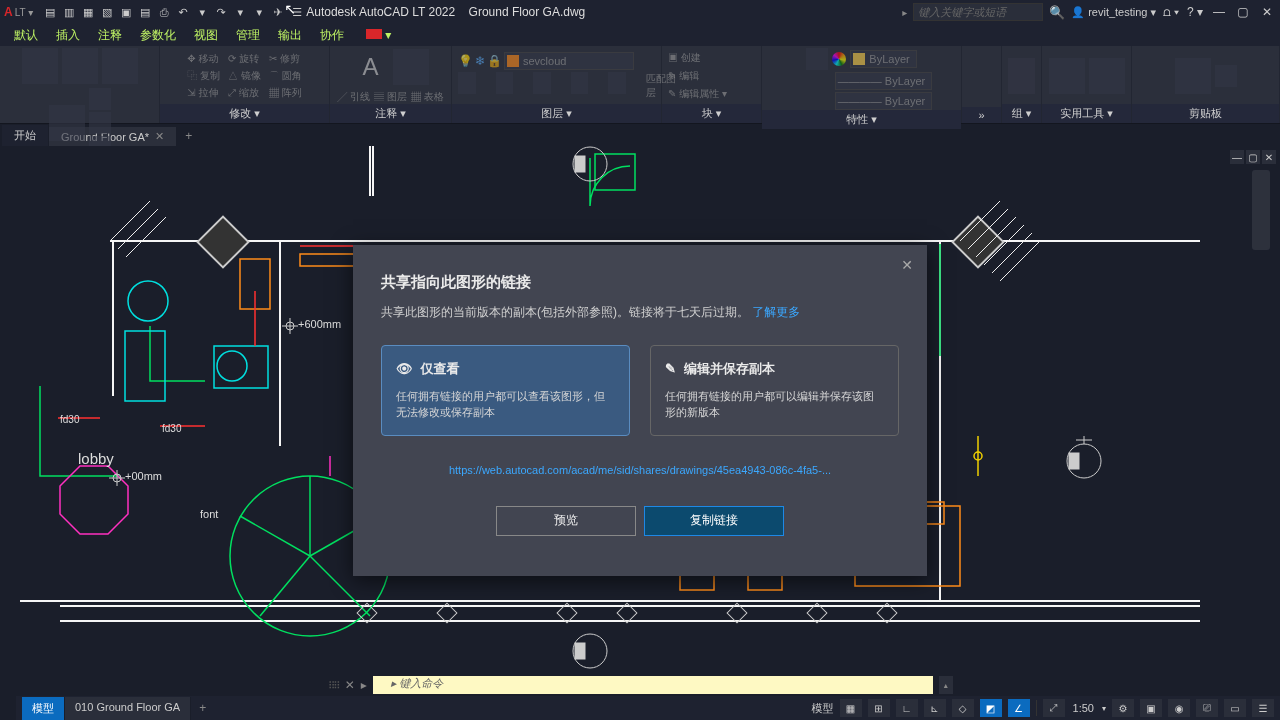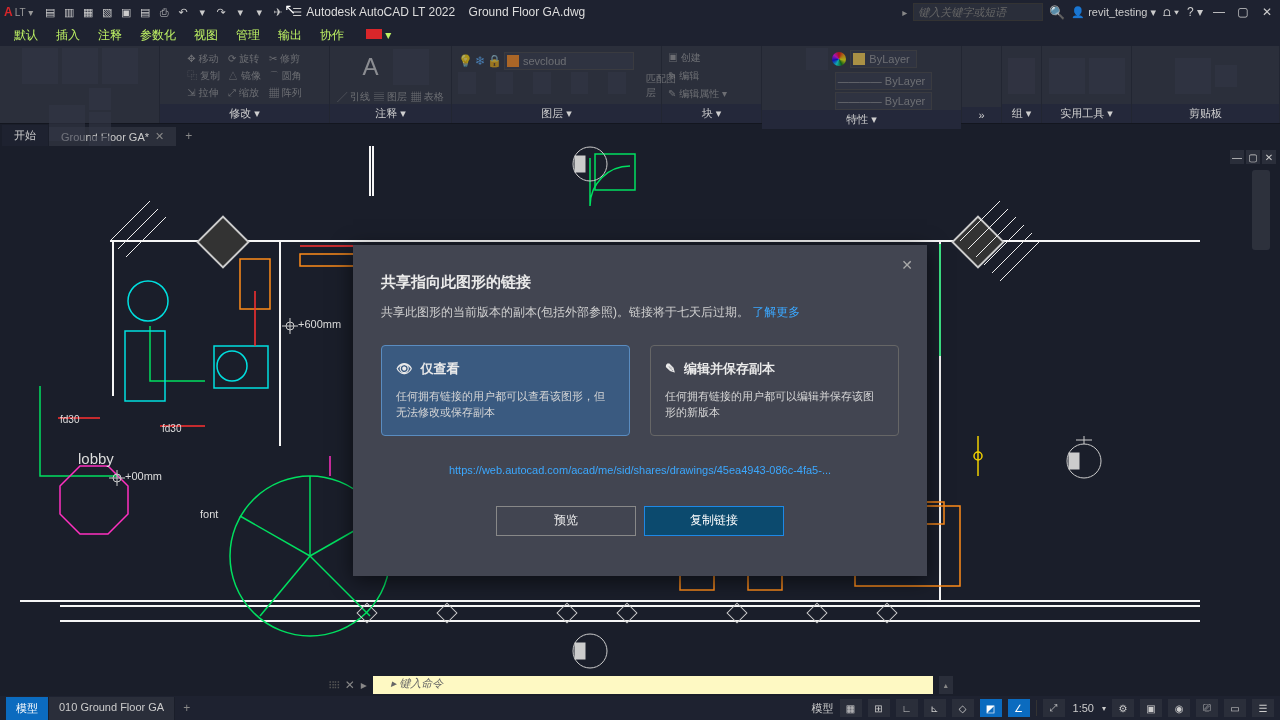--- a/index.html
+++ b/index.html
@@ -69,21 +69,21 @@
 
 .cmdline { position:absolute; bottom:24px; left:0; right:0; height:22px; background:#1a1e2a; display:flex; align-items:center; padding:0 8px; gap:6px; }
 .cmd-handle{ color:#555; letter-spacing:-2px; font-size:10px; margin-left:320px;}
 .cmd-x{ color:#888; font-size:12px;}
 .cmd-arrow{ color:#888;}
 .cmd-input{ flex:0 0 560px; background:#fef9c3; height:18px; display:flex; align-items:flex-start; padding:0 18px;}
 .cmd-input span{ color:#666; font-size:11px; font-style:italic;}
 .cmd-end{ width:14px; height:18px; background:#2a2e3a; display:flex; align-items:center; justify-content:center; color:#888; font-size:8px;}
 
 
-.statusbar { position:absolute; bottom:0; left:0; right:0; height:24px; background:#1e2230; display:flex; align-items:center; padding:0 6px; }
+.statusbar { position:absolute; bottom:0; left:16px; right:0; height:24px; background:#1e2230; display:flex; align-items:center; padding:0 6px; }
 .layout-tabs { display:flex; gap:0; }
 .layout-tab { background:#2a2e3a; padding:4px 10px; font-size:11px; color:#ccc; border-right:1px solid #1a1e2a;}
 .layout-tab.active { background:#0b6bbf; color:#fff; }
 .layout-add { padding:4px 8px; color:#888; }
 .status-right { margin-left:auto; display:flex; align-items:center; gap:6px; font-size:11px; color:#ccc; }
 .status-btn { width:22px; height:18px; background:#2a2e3a; display:flex; align-items:center; justify-content:center; font-size:10px; }
 .status-btn.blue { background:#0b6bbf; color:#fff; }
 .status-scale { padding:0 2px; font-size:11px; }
 .status-sep { width:1px; height:16px; background:#333; }
 </style>

